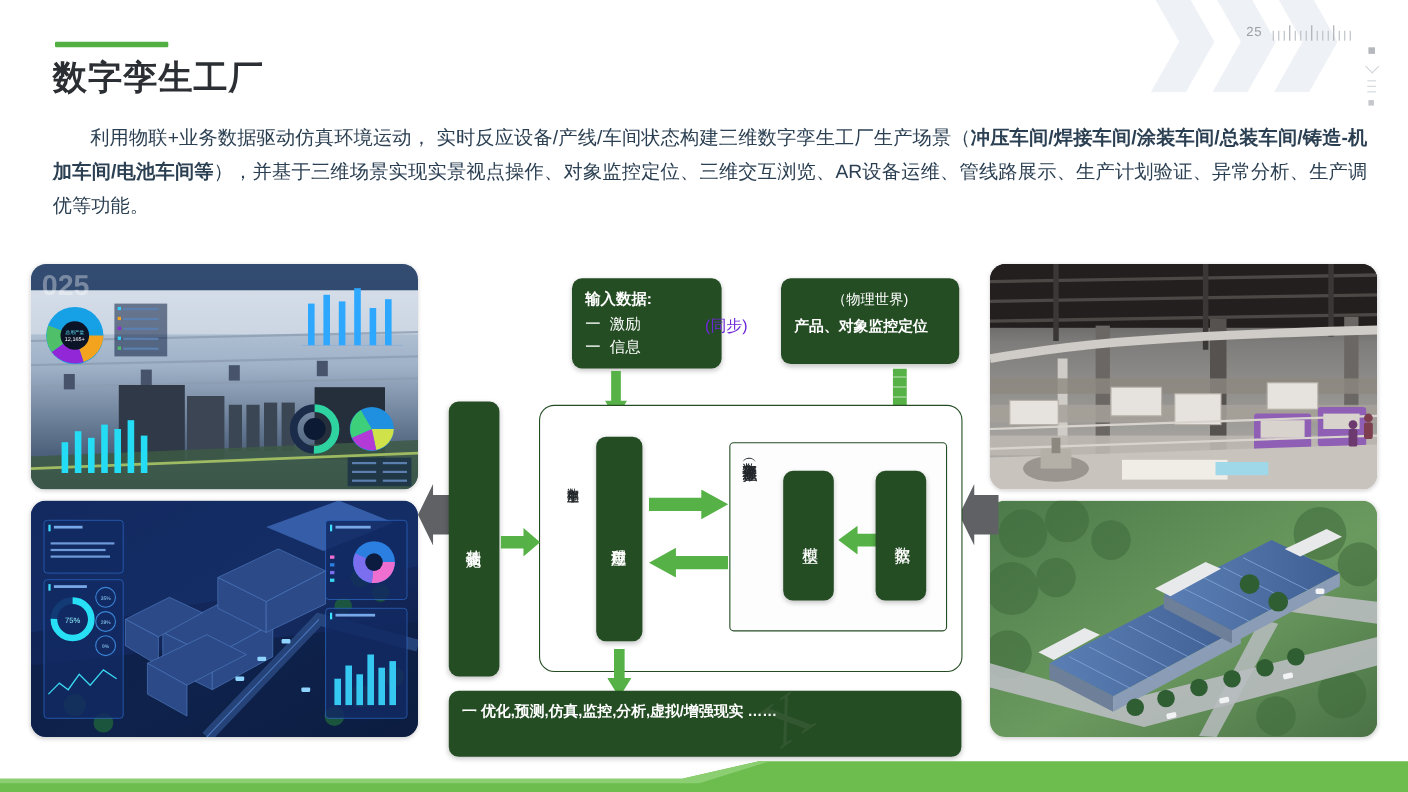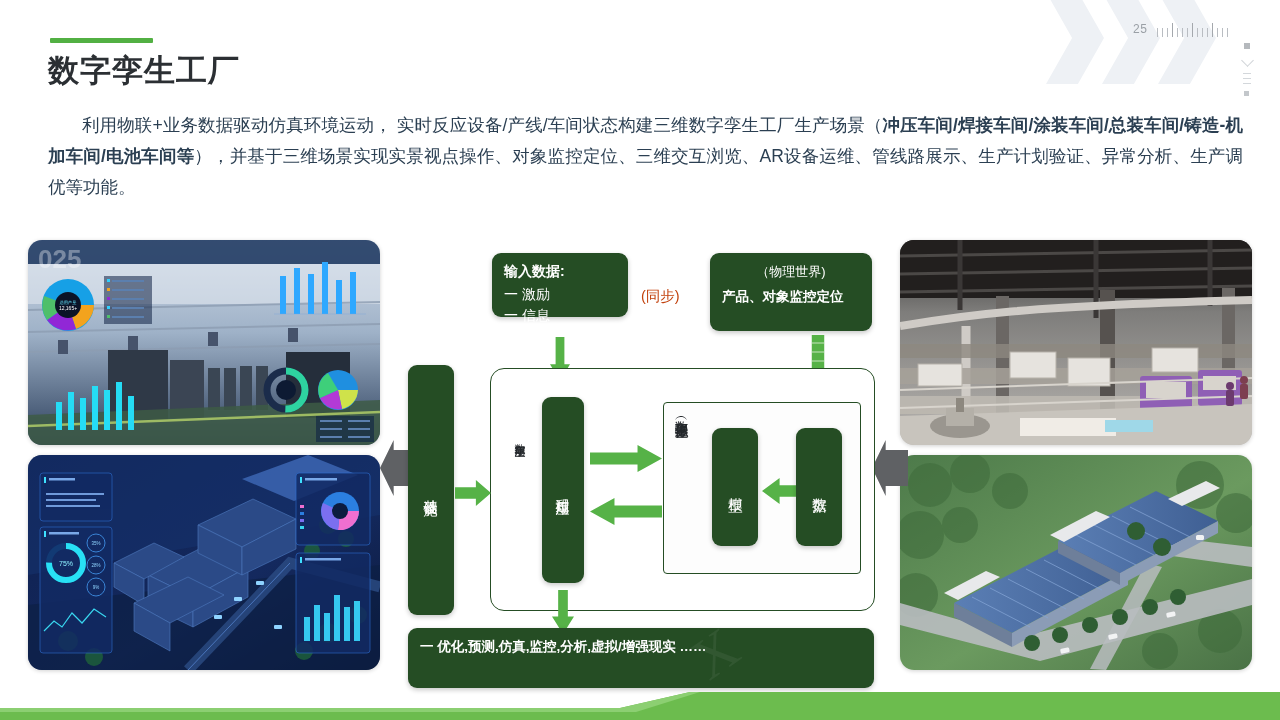--- a/index.html
+++ b/index.html
@@ -84,27 +84,27 @@
   .ga-right { left: 872px; top: 440px; }
 
   
   .dk {
     position: absolute; background: #254d24;
     border-radius: 9px; color: #ffffff;
     box-shadow: 0 2px 5px rgba(0,0,0,.22);
   }
   .dk-inner { padding: 10px 12px; }
 
-  .box-input { left: 492px; top: 253px; width: 136px; height: 64px; }
+  .box-input { left: 520px; top: 253px; width: 136px; height: 82px; }
   .box-input .l1 { font-size: 14px; font-weight: bold; margin-bottom: 5px; }
-  .box-input .li { font-size: 14px; margin-bottom: 3px; }
+  .box-input .li { font-size: 14px; margin-bottom: 3px; font-family: Liberation Mono, monospace; }
 
   .sync {
     position: absolute; left: 641px; top: 287px;
-    font-size: 14.5px; color: #c2410c;
+    font-size: 14.5px; color: #6d28d9;
   }
 
   .box-phys { left: 710px; top: 253px; width: 162px; height: 78px; }
   .box-phys .pl1 { font-size: 13px; text-align: center; margin-bottom: 7px; }
   .box-phys .pl2 { font-size: 13.5px; font-weight: bold; line-height: 18px; }
 
   
   .garrow { position: absolute; background: #56b247; }
   .ga-v-in {
     left: 550px; top: 337px; width: 20px; height: 44px;

